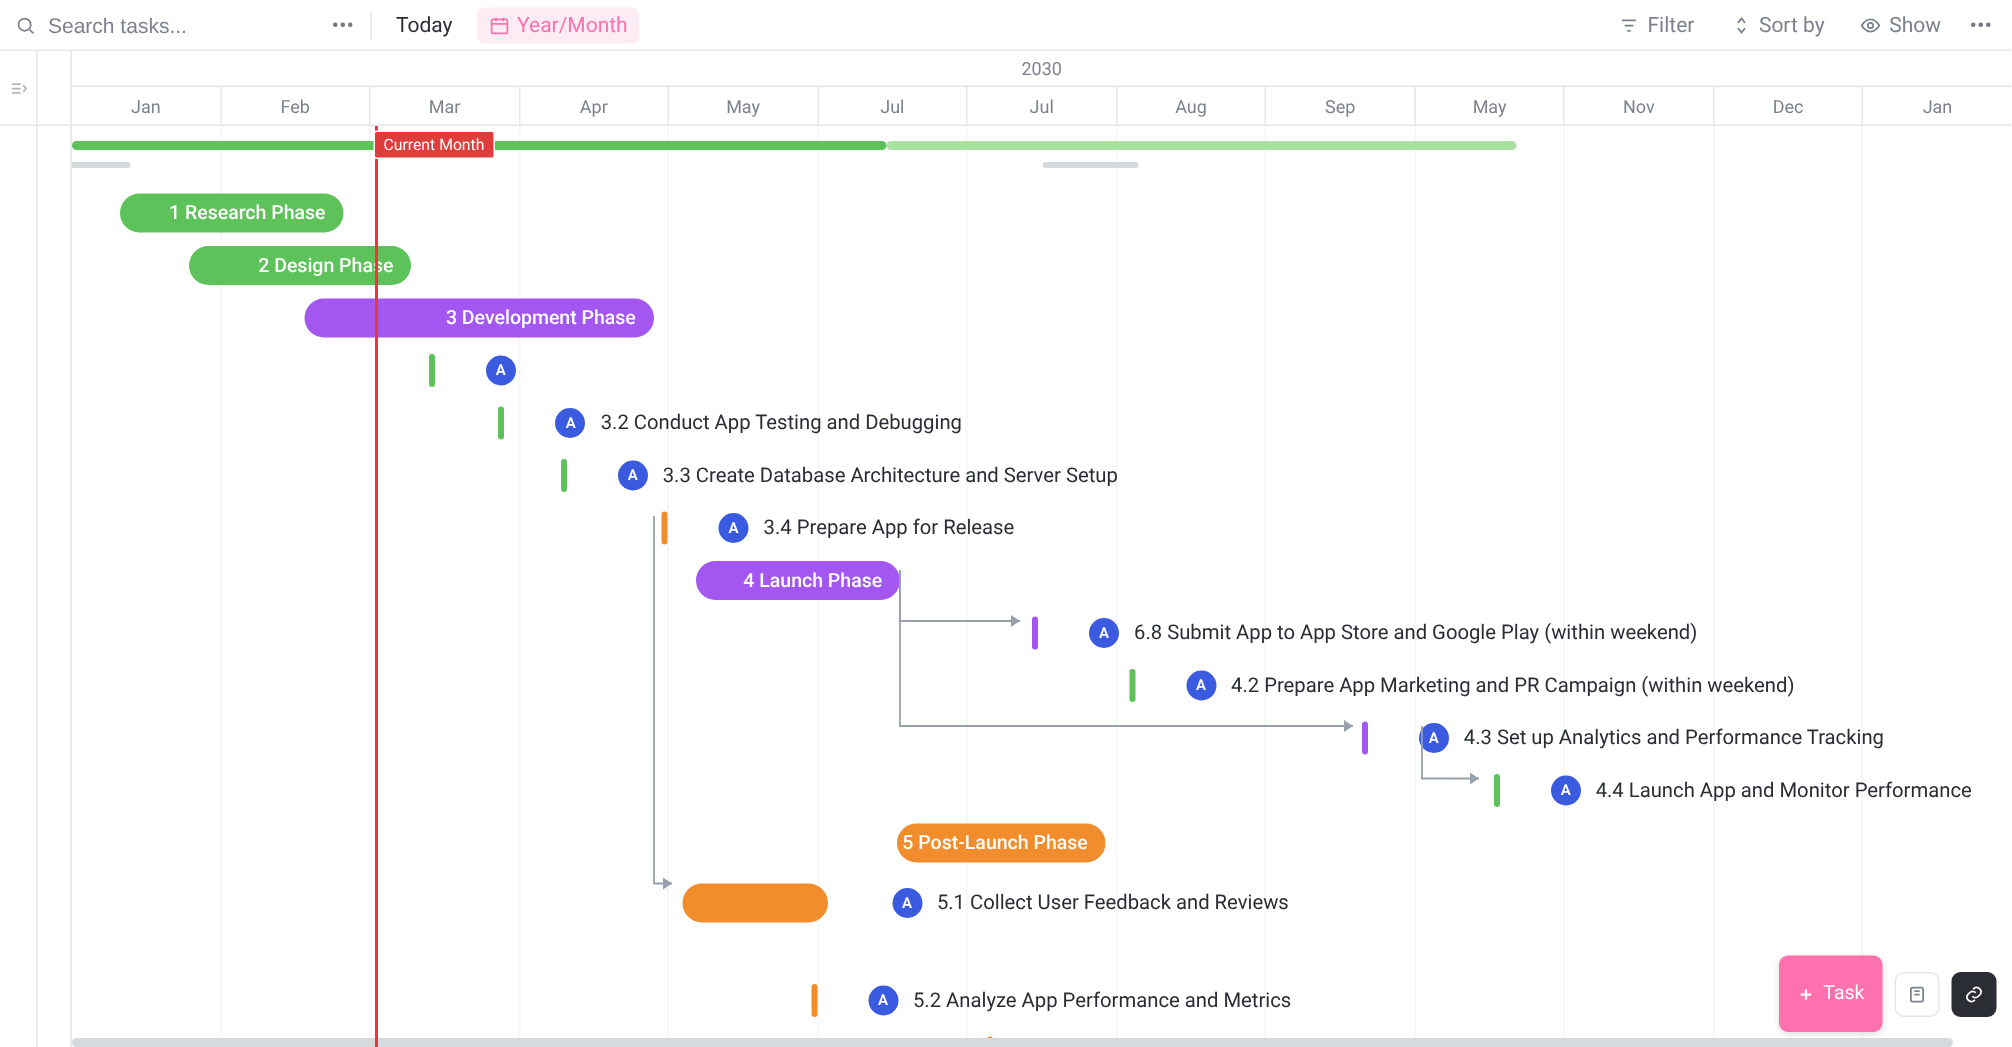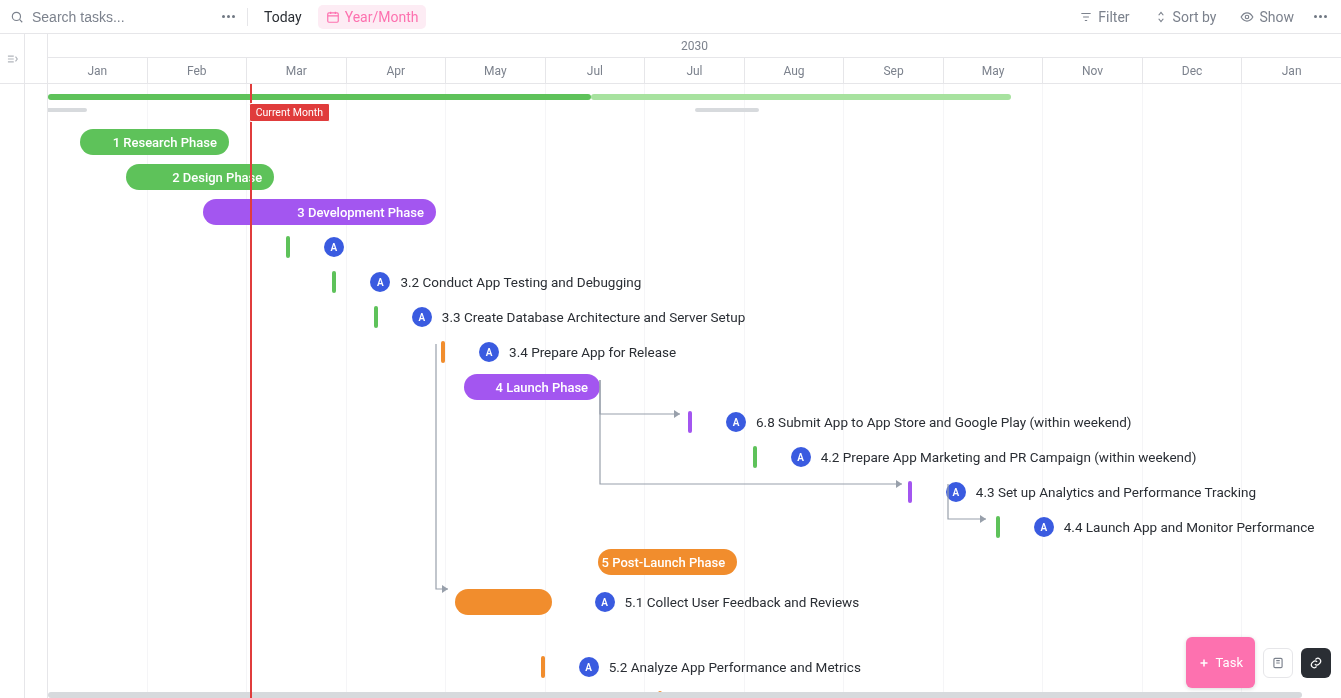--- a/index.html
+++ b/index.html
@@ -86,21 +86,21 @@
   }
   .grid .col{flex:1;border-right:1px solid #f5f5f7;}
   .grid .col:last-child{border-right:none;}
   
   .today-pin{
     position:absolute;top:0;width:2px;height:100%;background:var(--red);z-index:5;
   }
   .today-flag{
     position:absolute;top:3px;transform:translateX(-1px);
     background:var(--red);color:#fff;font-size:10.5px;padding:2px 6px;white-space:nowrap;
-    border-radius:2px;z-index:6;border:1px solid #fff;margin-top:16px;
+    border-radius:2px;z-index:6;border:1px solid #fff;
   }
   .pill{
     position:absolute;height:26px;border-radius:13px;
     display:flex;align-items:center;padding:0 12px;
     color:#fff;font-size:13px;font-weight:500;white-space:nowrap;
     cursor:pointer;
     justify-content:flex-end;
   }
   .pill.green{background:var(--green);}
   .pill.purple{background:var(--purple);}

